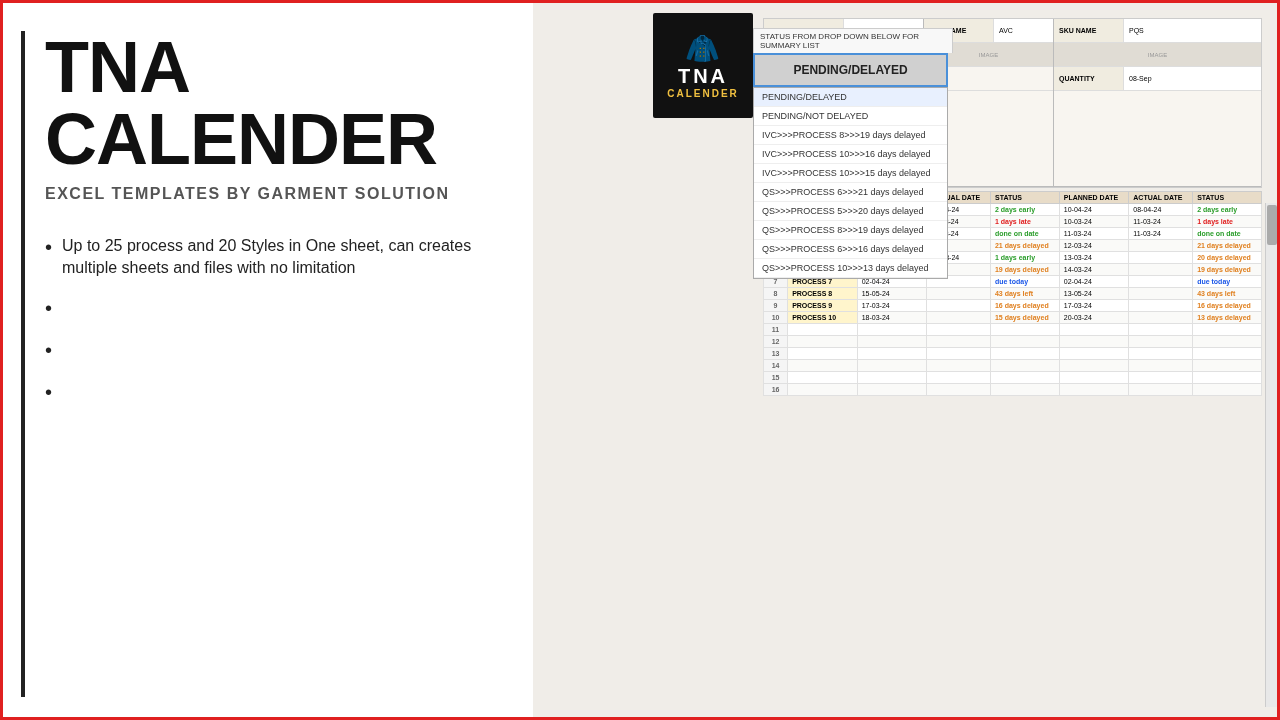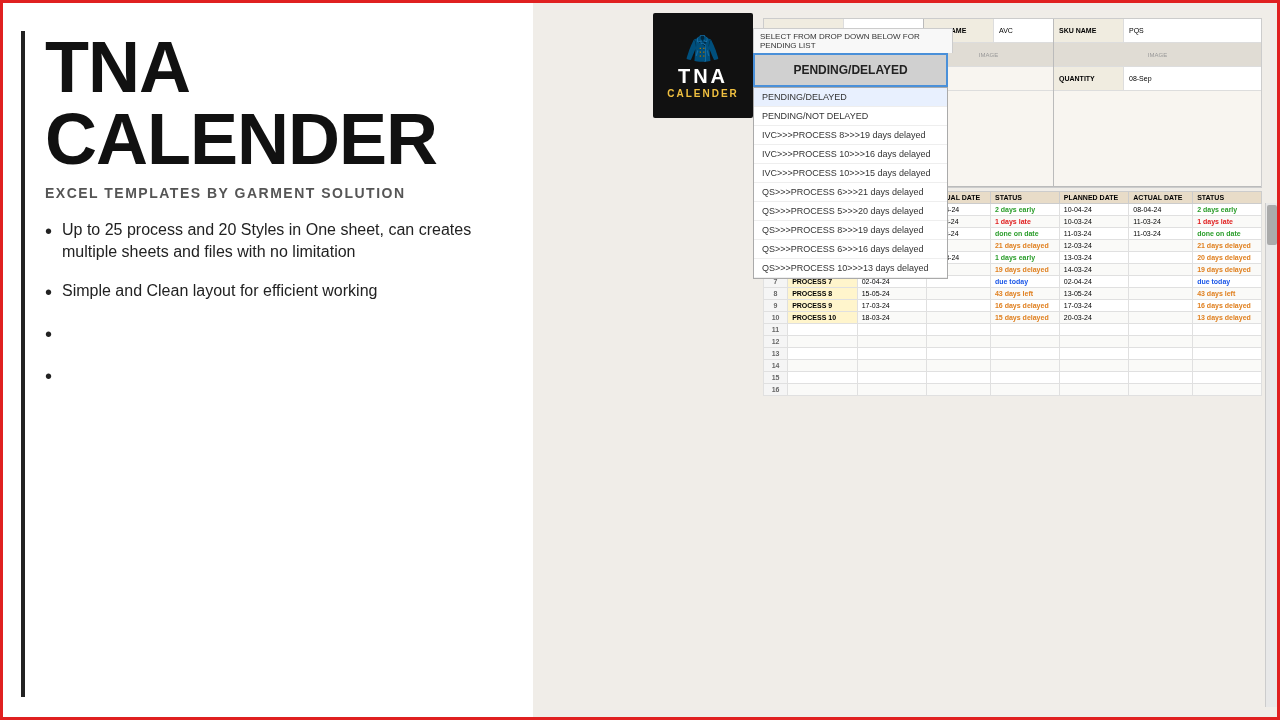--- a/index.html
+++ b/index.html
@@ -53,27 +53,27 @@
 
     .title-sub {
       font-size: 36px;
       font-weight: 900;
       color: #1a56e8;
       letter-spacing: 1px;
       margin-top: 2px;
     }
 
     .subtitle {
-      font-size: 14px;
+      font-size: 16px;
       font-weight: 700;
       color: #555;
       letter-spacing: 1.5px;
       margin-left: 12px;
       margin-top: 6px;
-      margin-bottom: 18px;
+      margin-bottom: 32px;
       text-transform: uppercase;
     }
 
     .bullet-list {
       margin-left: 12px;
       list-style: none;
     }
 
     .bullet-list li {
       display: flex;
@@ -229,41 +229,40 @@
 
     <div class="subtitle">EXCEL TEMPLATES BY GARMENT SOLUTION</div>
 
     <ul class="bullet-list">
         <li>
           <span class="bullet">•</span>
           <span>Up to 25 process and 20 Styles in One sheet, can creates multiple sheets and files with no limitation</span>
         </li>
         <li>
           <span class="bullet">•</span>
-          <span>Simple and Clean layout for efficient working</span>
         </li>
         <li>
           <span class="bullet">•</span>
         </li>
         <li>
           <span class="bullet">•</span>
         </li>
       </ul>
   </div>
 
   <div class="right-panel">
 
     <div class="logo-box" style="position:absolute;top:10px;left:120px;z-index:30;width:100px;height:105px;">
       <div style="font-size:28px;color:#fff;">🧥</div>
       <div style="font-size:20px;font-weight:900;color:#fff;letter-spacing:3px;">TNA</div>
       <div style="font-size:10px;font-weight:700;color:#f0c040;letter-spacing:2px;">CALENDER</div>
     </div>
 
     <div class="dropdown-overlay" style="top:25px;left:220px;z-index:20;">
-      <div class="dropdown-label">SELECT FROM DROP DOWN BELOW FOR PENDING LIST</div>
+      <div class="dropdown-label">STATUS FROM DROP DOWN BELOW FOR SUMMARY LIST</div>
       <div class="dropdown-btn">PENDING/DELAYED</div>
       <div class="dropdown-list">
         <div class="ditem active">PENDING/DELAYED</div>
         <div class="ditem">PENDING/NOT DELAYED</div>
         <div class="ditem">IVC&gt;&gt;&gt;PROCESS 8&gt;&gt;&gt;19 days delayed</div>
         <div class="ditem">IVC&gt;&gt;&gt;PROCESS 10&gt;&gt;&gt;16 days delayed</div>
         <div class="ditem">IVC&gt;&gt;&gt;PROCESS 10&gt;&gt;&gt;15 days delayed</div>
         <div class="ditem">QS&gt;&gt;&gt;PROCESS 6&gt;&gt;&gt;21 days delayed</div>
         <div class="ditem">QS&gt;&gt;&gt;PROCESS 5&gt;&gt;&gt;20 days delayed</div>
         <div class="ditem">QS&gt;&gt;&gt;PROCESS 8&gt;&gt;&gt;19 days delayed</div>

